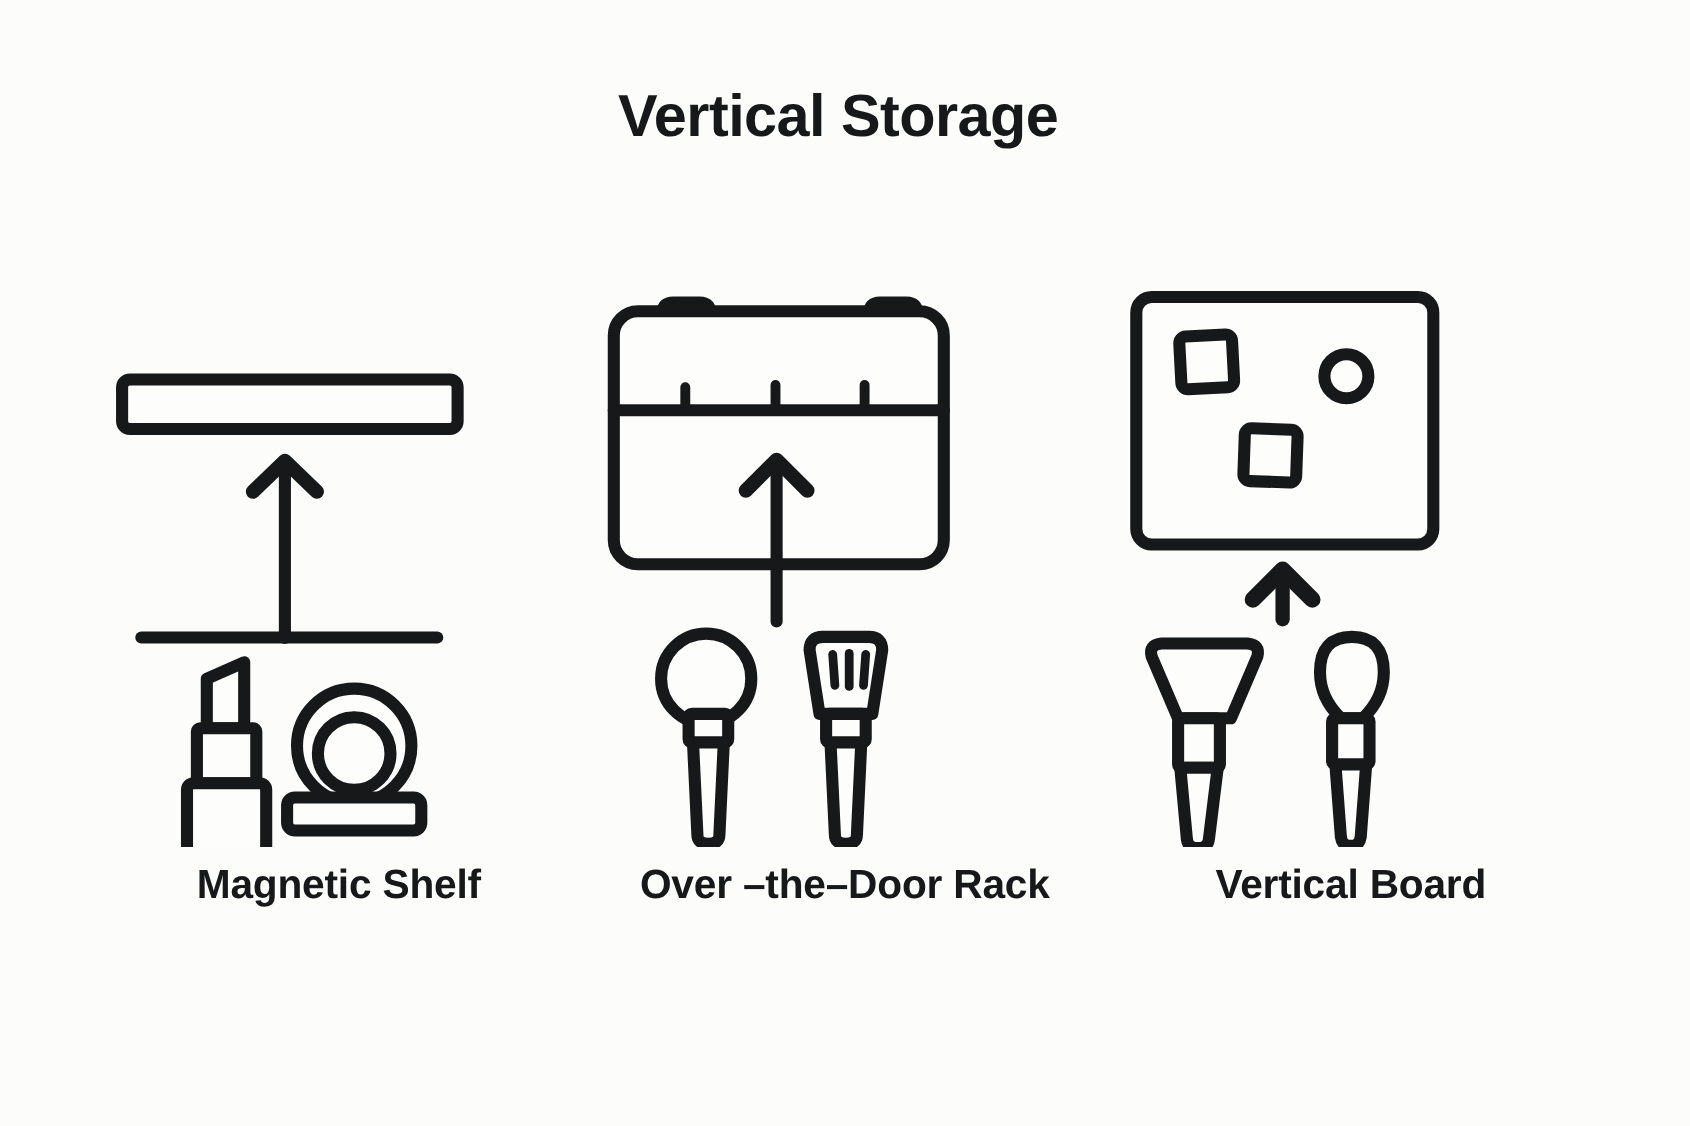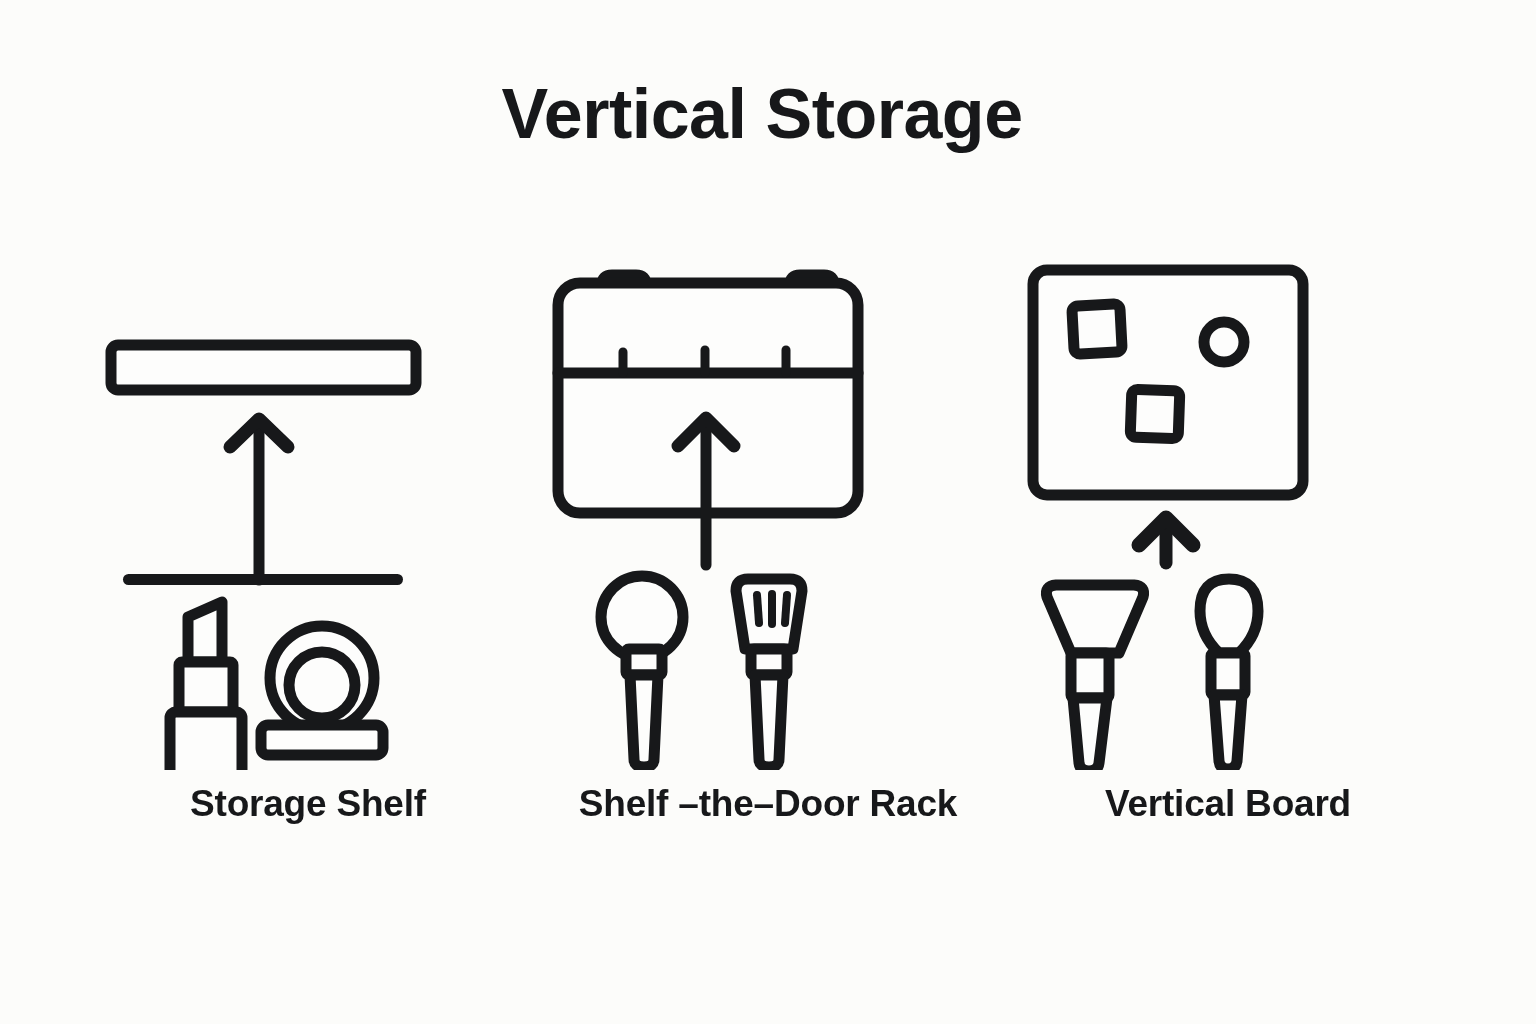--- a/index.html
+++ b/index.html
@@ -19,21 +19,21 @@
     width: 1536px;
     height: 1024px;
     background: #fcfcfa;
   }
   .title {
     position: absolute;
     top: 78px;
     left: 0;
     width: 1524px;
     text-align: center;
-    font-size: 70px;
+    font-size: 54px;
     font-weight: 700;
     letter-spacing: -0.5px;
     color: #17181a;
     line-height: 1.05;
   }
   .columns {
     position: absolute;
     top: 225px;
     left: 0;
     width: 1536px;
@@ -109,21 +109,21 @@
             <rect class="stroke fill-none" x="92" y="487" width="72" height="78" rx="6" stroke-width="11"></rect>
           </g>
 
           <g>
             <circle class="stroke fill-none" cx="244" cy="453" r="52" stroke-width="11"></circle>
             <circle class="stroke fill-none" cx="244" cy="460" r="33" stroke-width="11"></circle>
             <rect class="stroke fill-none" x="183" y="500" width="122" height="30" rx="7" stroke-width="11"></rect>
           </g>
         </svg>
       </div>
-      <div class="caption">Storage Shelf</div>
+      <div class="caption">Magnetic Shelf</div>
     </div>
 
     <div class="column">
       <div class="icon-wrap">
         <svg viewBox="0 0 460 545" xmlns="http://www.w3.org/2000/svg">
 
           <path class="stroke fill-none" d="M64 60 q0-10 10-10 h24 q10 0 10 10 v40" stroke-width="11"></path>
           <path class="stroke fill-none" d="M252 60 q0-10 10-10 h24 q10 0 10 10 v40" stroke-width="11"></path>
 
           <rect class="stroke fill-none" x="20" y="58" width="300" height="230" rx="22" stroke-width="11"></rect>
@@ -148,21 +148,21 @@
           <g>
             <path class="stroke fill-none" d="M198 366 q0-12 12-12 h42 q12 0 12 12 l-9 58 h-48 Z" stroke-width="11"></path>
             <line class="stroke" x1="219" y1="370" x2="221" y2="398" stroke-width="8"></line>
             <line class="stroke" x1="234" y1="369" x2="234" y2="399" stroke-width="8"></line>
             <line class="stroke" x1="249" y1="370" x2="247" y2="398" stroke-width="8"></line>
             <rect class="stroke fill-none" x="213" y="424" width="36" height="26" rx="3" stroke-width="11"></rect>
             <path class="stroke fill-none" d="M217 450 h28 l-4 84 q0 8-10 8 q-10 0-10-8 Z" stroke-width="11"></path>
           </g>
         </svg>
       </div>
-      <div class="caption">Shelf –the–Door Rack</div>
+      <div class="caption">Over –the–Door Rack</div>
     </div>
 
     <div class="column">
       <div class="icon-wrap">
         <svg viewBox="0 0 460 545" xmlns="http://www.w3.org/2000/svg">
 
           <rect class="stroke fill-none" x="35" y="45" width="270" height="225" rx="14" stroke-width="11"></rect>
 
           <rect class="stroke fill-none" x="75" y="80" width="48" height="48" rx="6" stroke-width="11" transform="rotate(-3 99 104)"></rect>
           <circle class="stroke fill-none" cx="226" cy="117" r="20" stroke-width="11"></circle>

